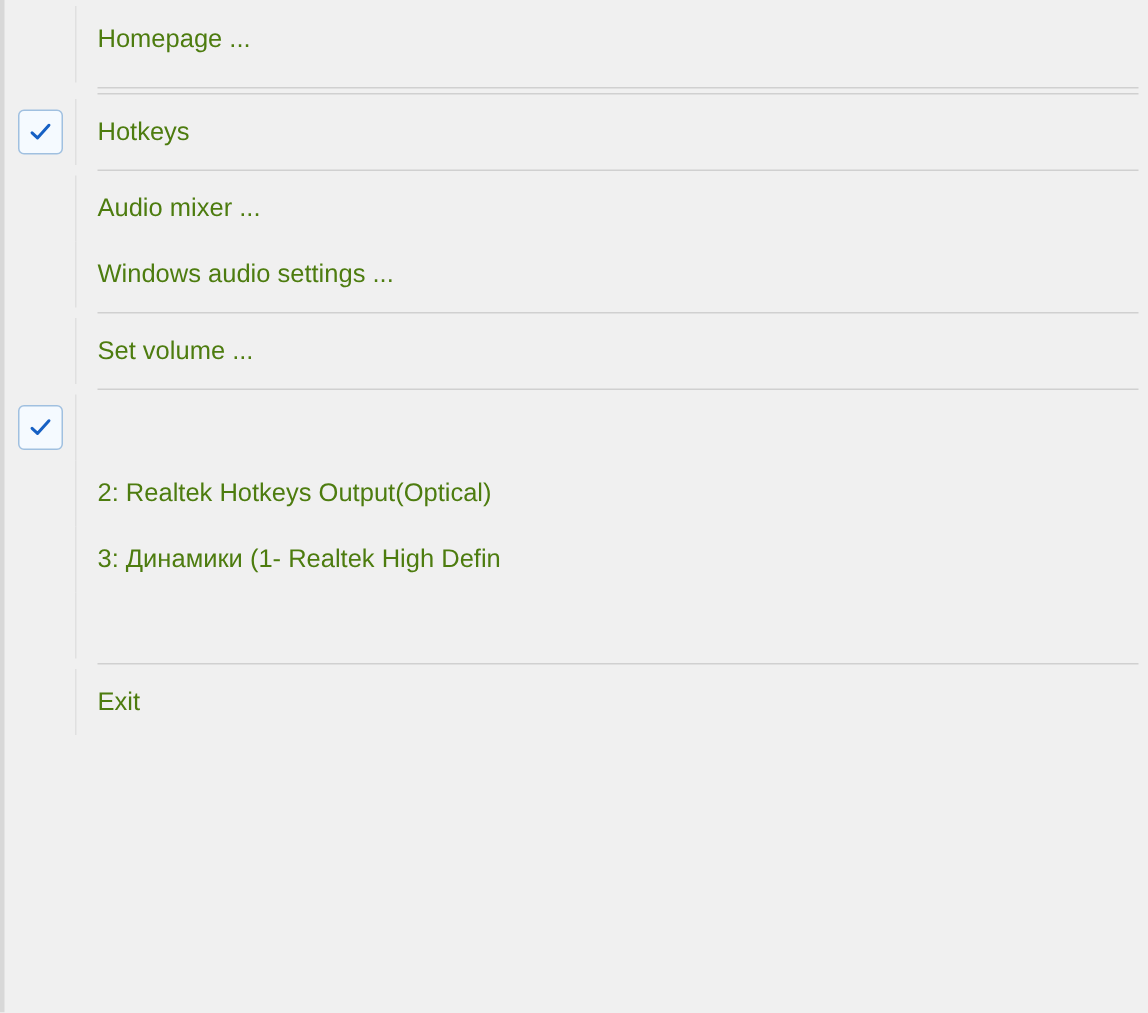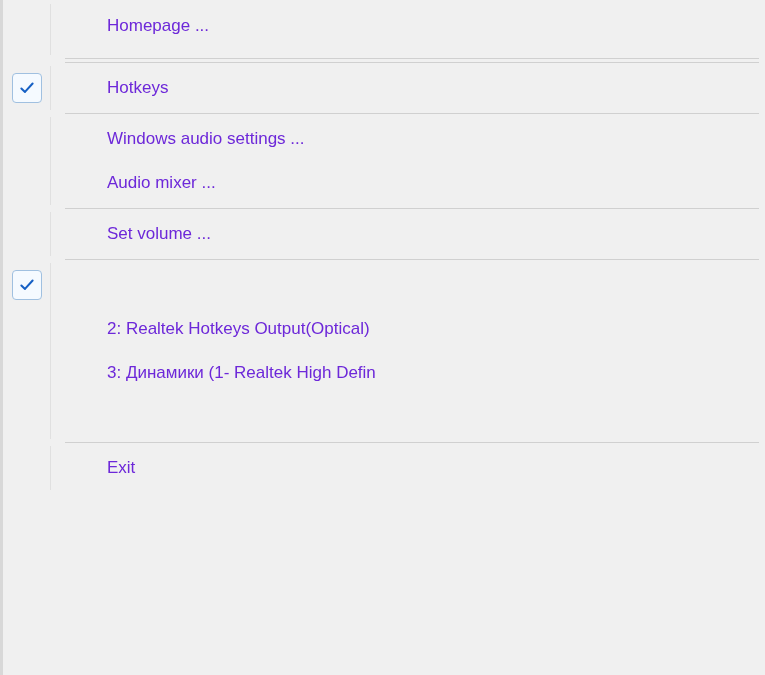--- a/index.html
+++ b/index.html
@@ -47,23 +47,22 @@
       background: #f5faff;
       display: flex;
       align-items: center;
       justify-content: center;
     }
     .checkmark-box svg {
       width: 18px;
       height: 18px;
     }
     .menu-label {
-      color: #6d28d9;
+      color: #4d7c0f;
       white-space: nowrap;
-      margin-left: 42px;
     }
     .separator {
       height: 1px;
       background: #d0d0d0;
       margin: 3px 6px 3px 62px;
     }
     .separator-wrap {
       display: flex;
       align-items: center;
     }
@@ -97,25 +96,25 @@
           </svg>
       </div>
     </div>
     <span class="menu-label">Hotkeys</span>
   </div>
 
   <div class="separator"></div>
 
   <div class="menu-item">
     <div class="check-col"></div>
-    <span class="menu-label">Windows audio settings ...</span>
+    <span class="menu-label">Audio mixer ...</span>
   </div>
   <div class="menu-item">
     <div class="check-col"></div>
-    <span class="menu-label">Audio mixer ...</span>
+    <span class="menu-label">Windows audio settings ...</span>
   </div>
 
   <div class="separator"></div>
 
   <div class="menu-item">
     <div class="check-col"></div>
     <span class="menu-label">Set volume ...</span>
   </div>
 
   <div class="separator"></div>

